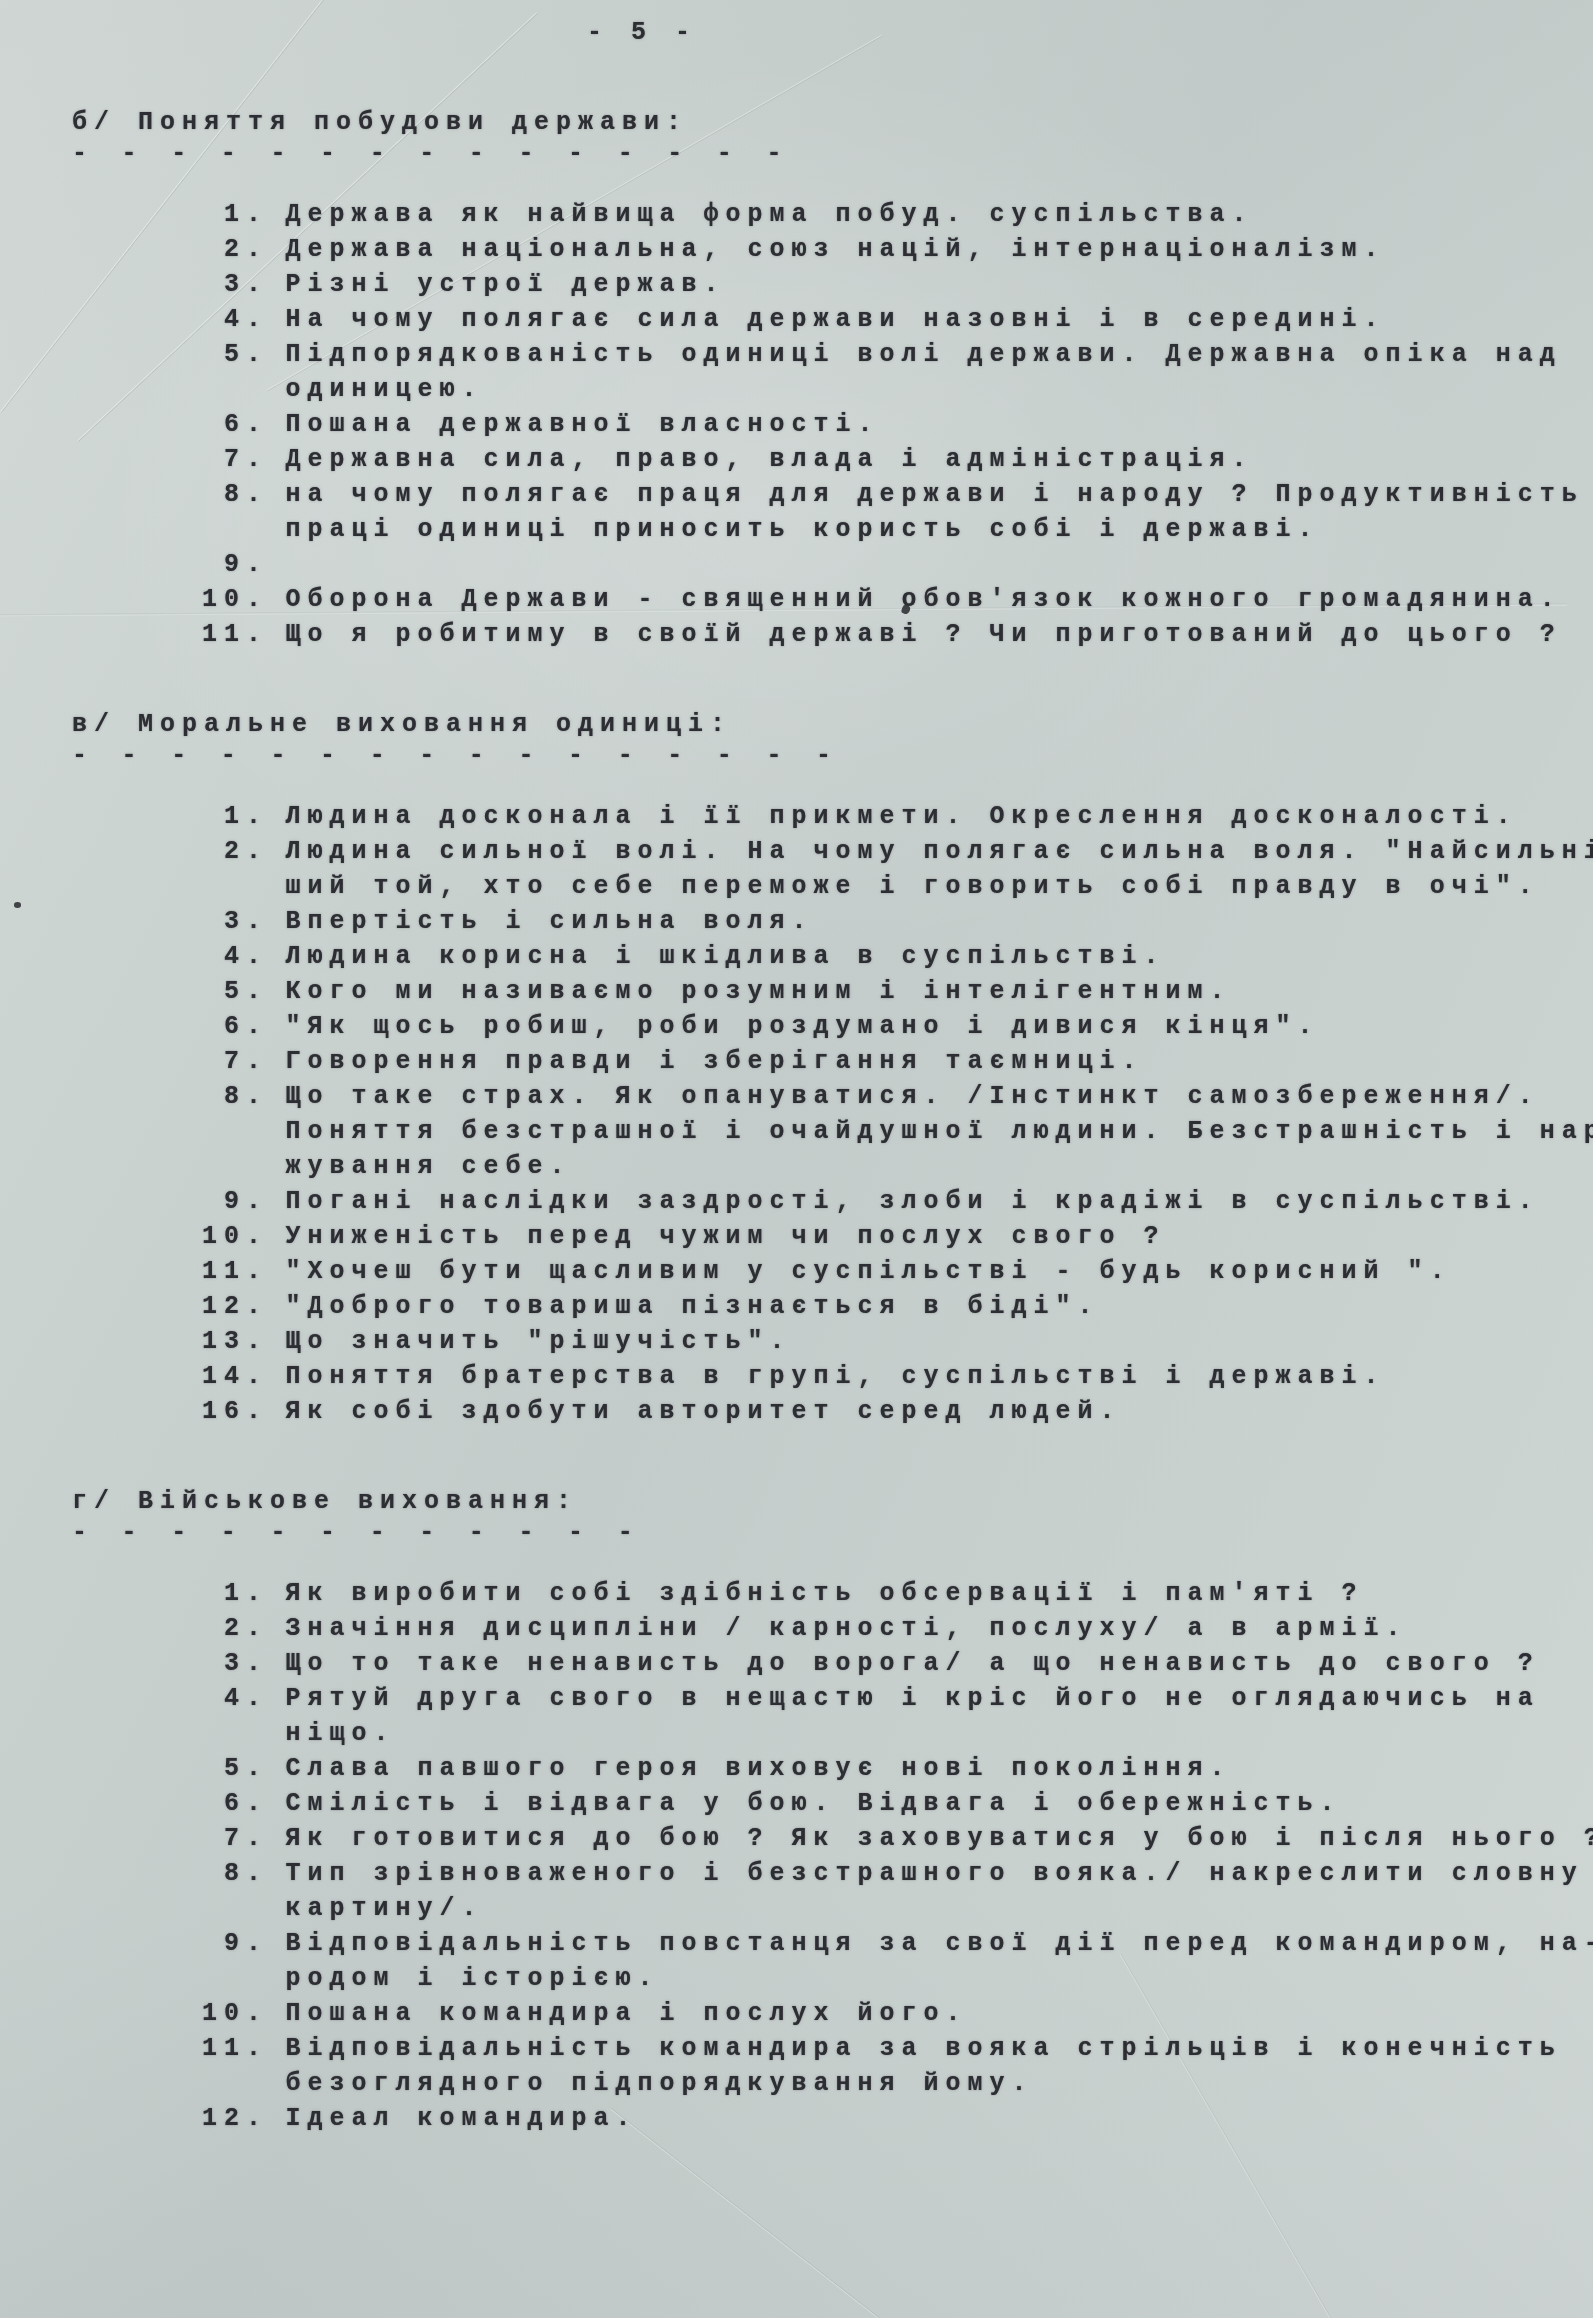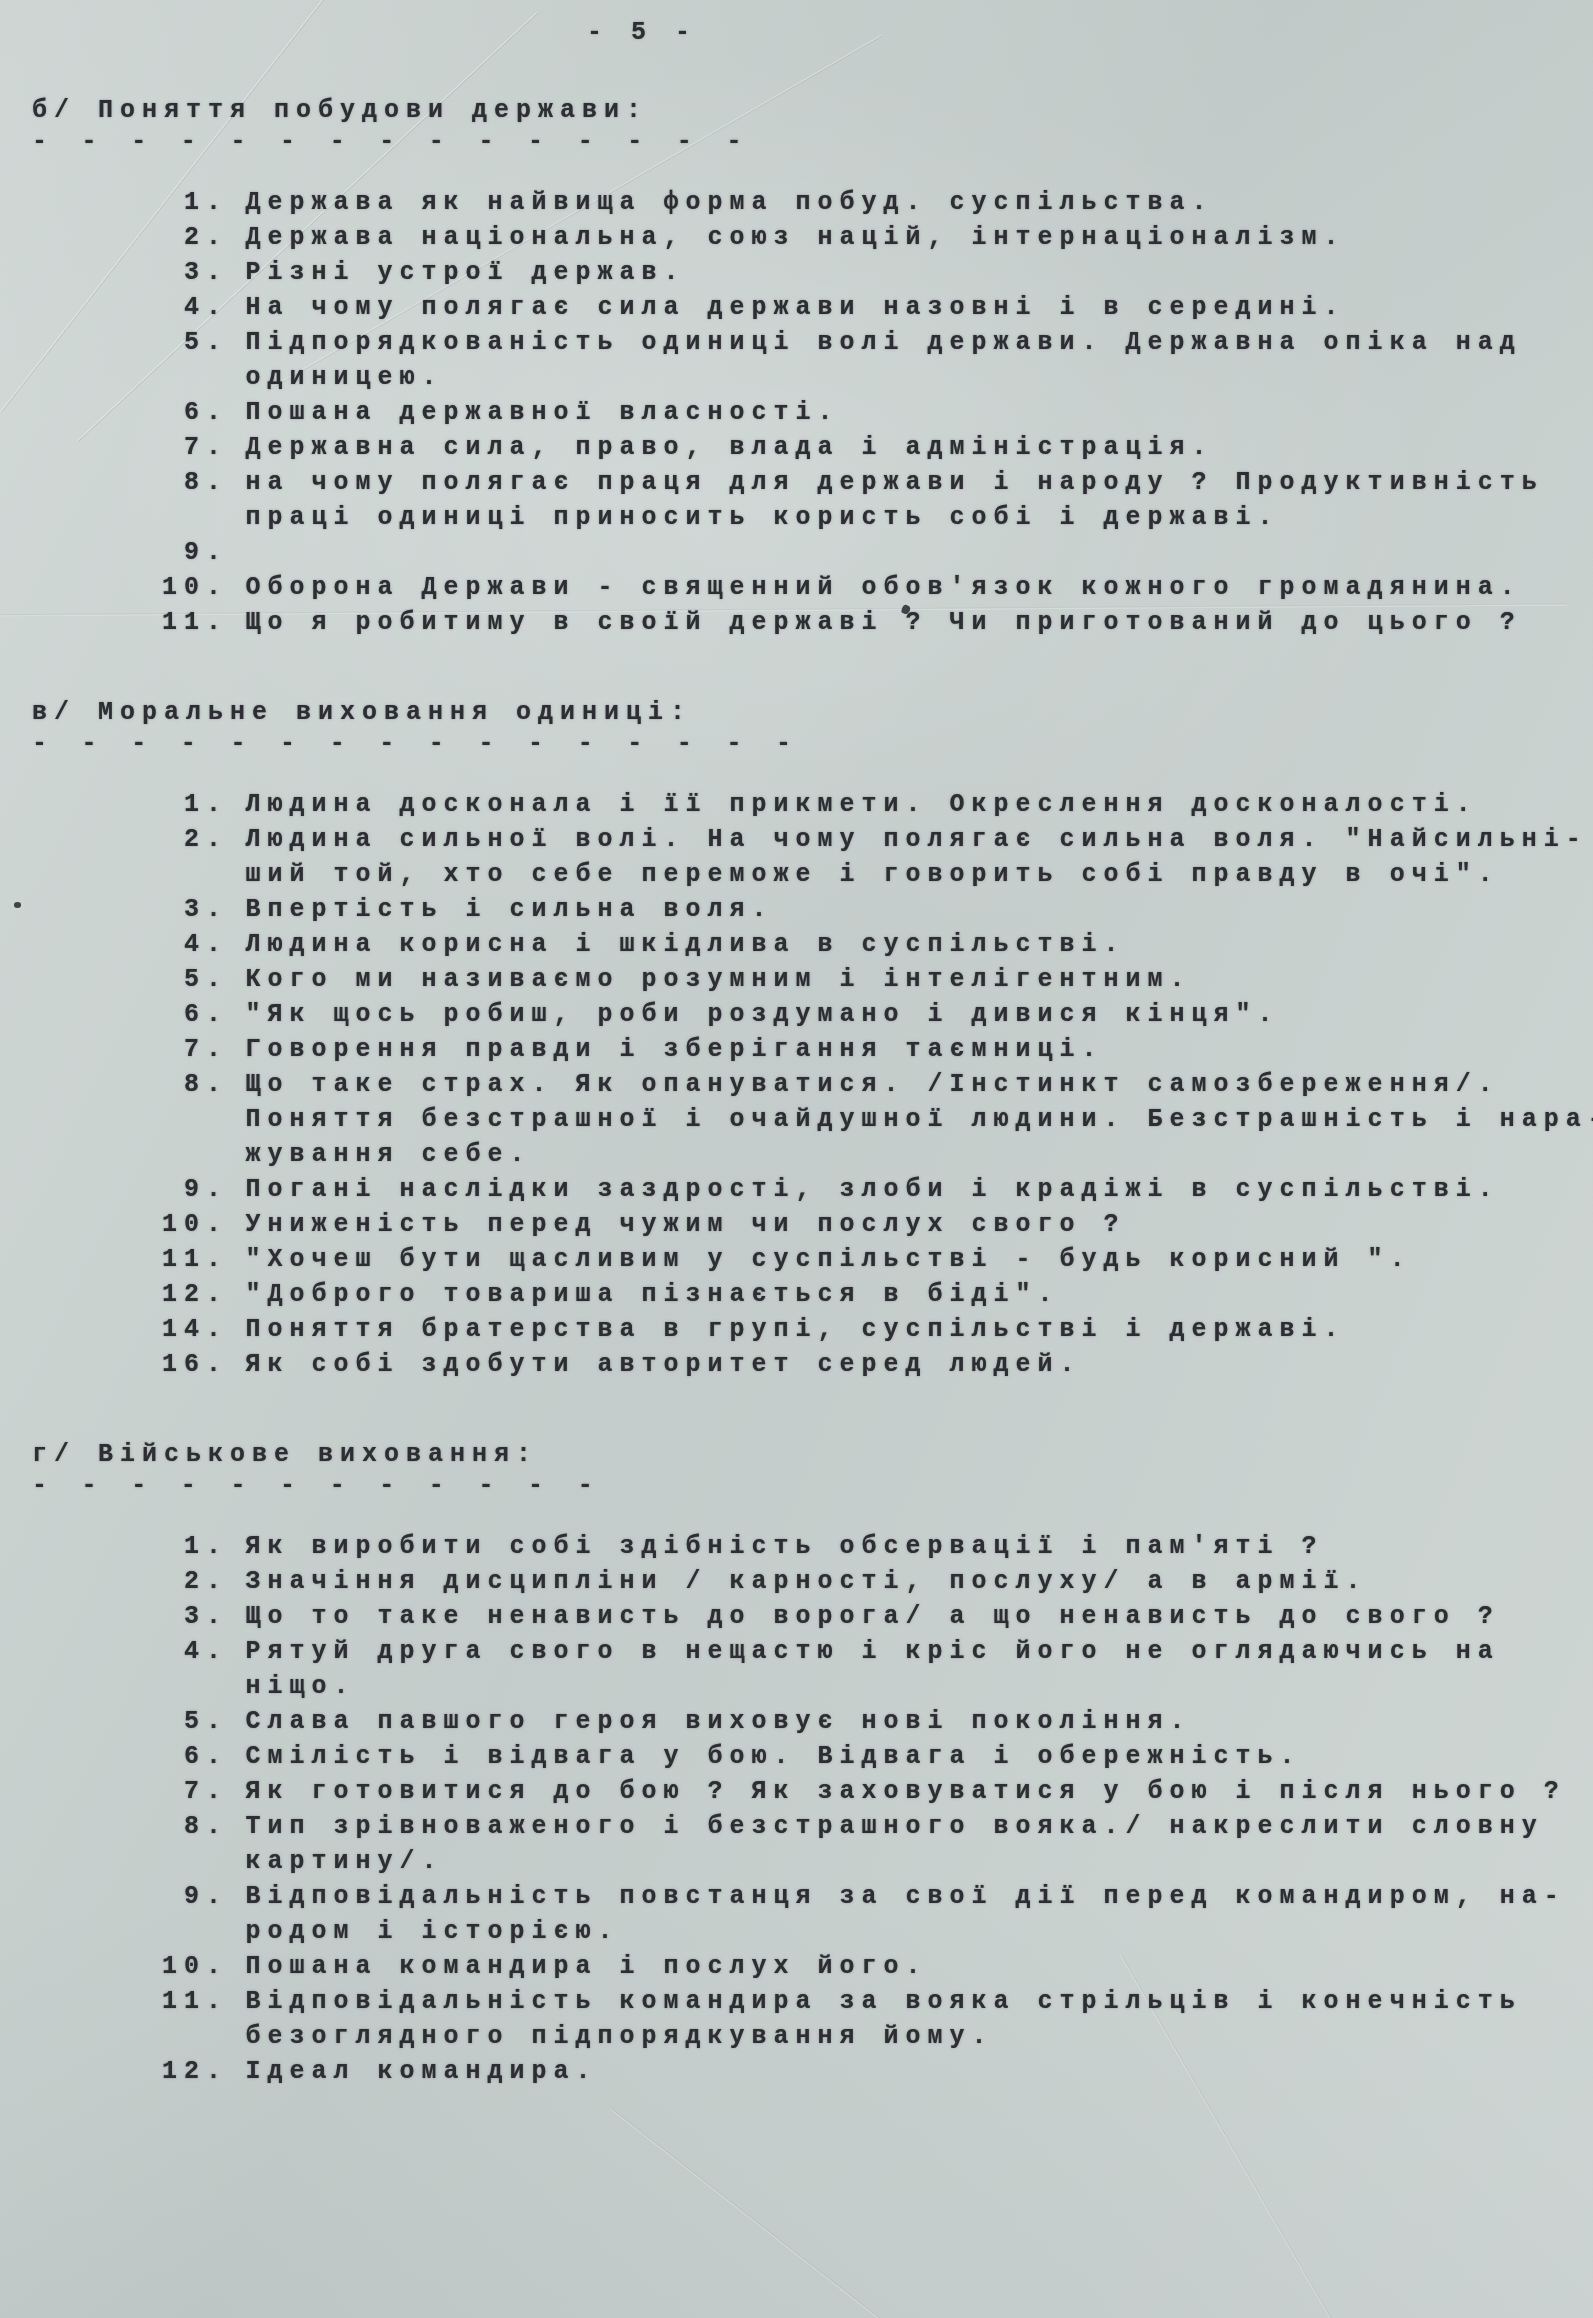--- a/index.html
+++ b/index.html
@@ -48,21 +48,21 @@
 
   .page-number {
     position: absolute;
     left: 587px;
     top: 15.3px;
     white-space: pre;
   }
 
   .doc { position: relative; padding-top: 93px; }
 
-  .sec { margin: 0; }
+  .sec { margin: 12px; padding-left: 28px; }
   .sec + .sec { margin-top: 55px; }
 
   .sec-heading {
     padding-left: 32px;
     white-space: pre;
   }
 
   .sec-underline {
     padding-left: 32px;
     line-height: 27px;
@@ -225,20 +225,24 @@
           <div class="item">
             <span class="n">11.</span>
             <span class="t">"Хочеш бути щасливим у суспільстві - будь корисний ".</span>
           </div>
 
           <div class="item">
             <span class="n">12.</span>
             <span class="t">"Доброго товариша пізнається в біді".</span>
           </div>
 
+          <div class="item">
+            <span class="n">13.</span>
+            <span class="t">Що значить "рішучість".</span>
+          </div>
 
           <div class="item">
             <span class="n">14.</span>
             <span class="t">Поняття братерства в групі, суспільстві і державі.</span>
           </div>
 
 
           <div class="item">
             <span class="n">16.</span>
             <span class="t">Як собі здобути авторитет серед людей.</span>

